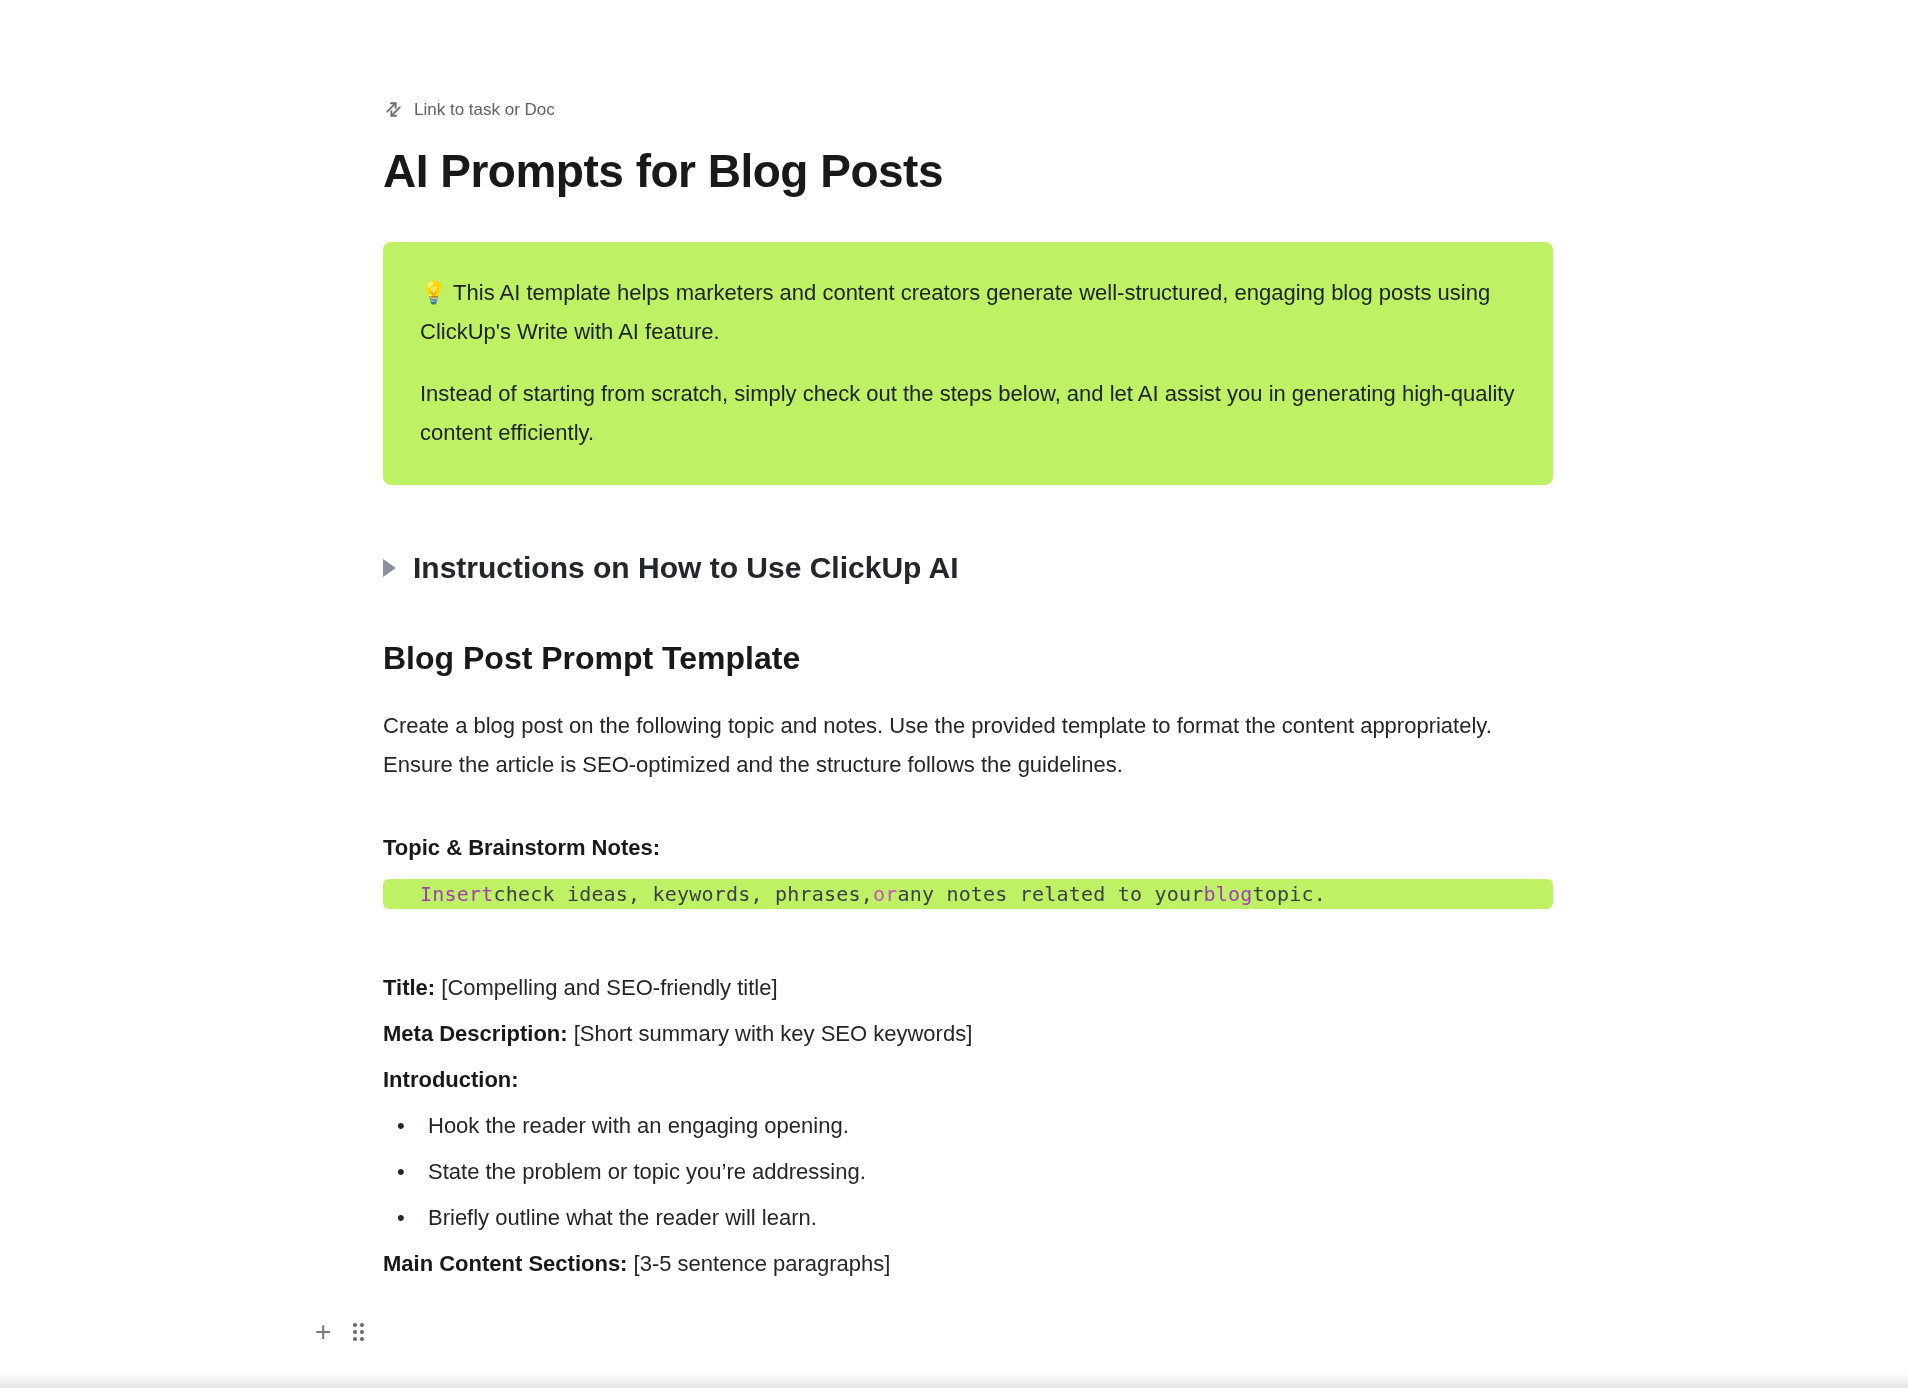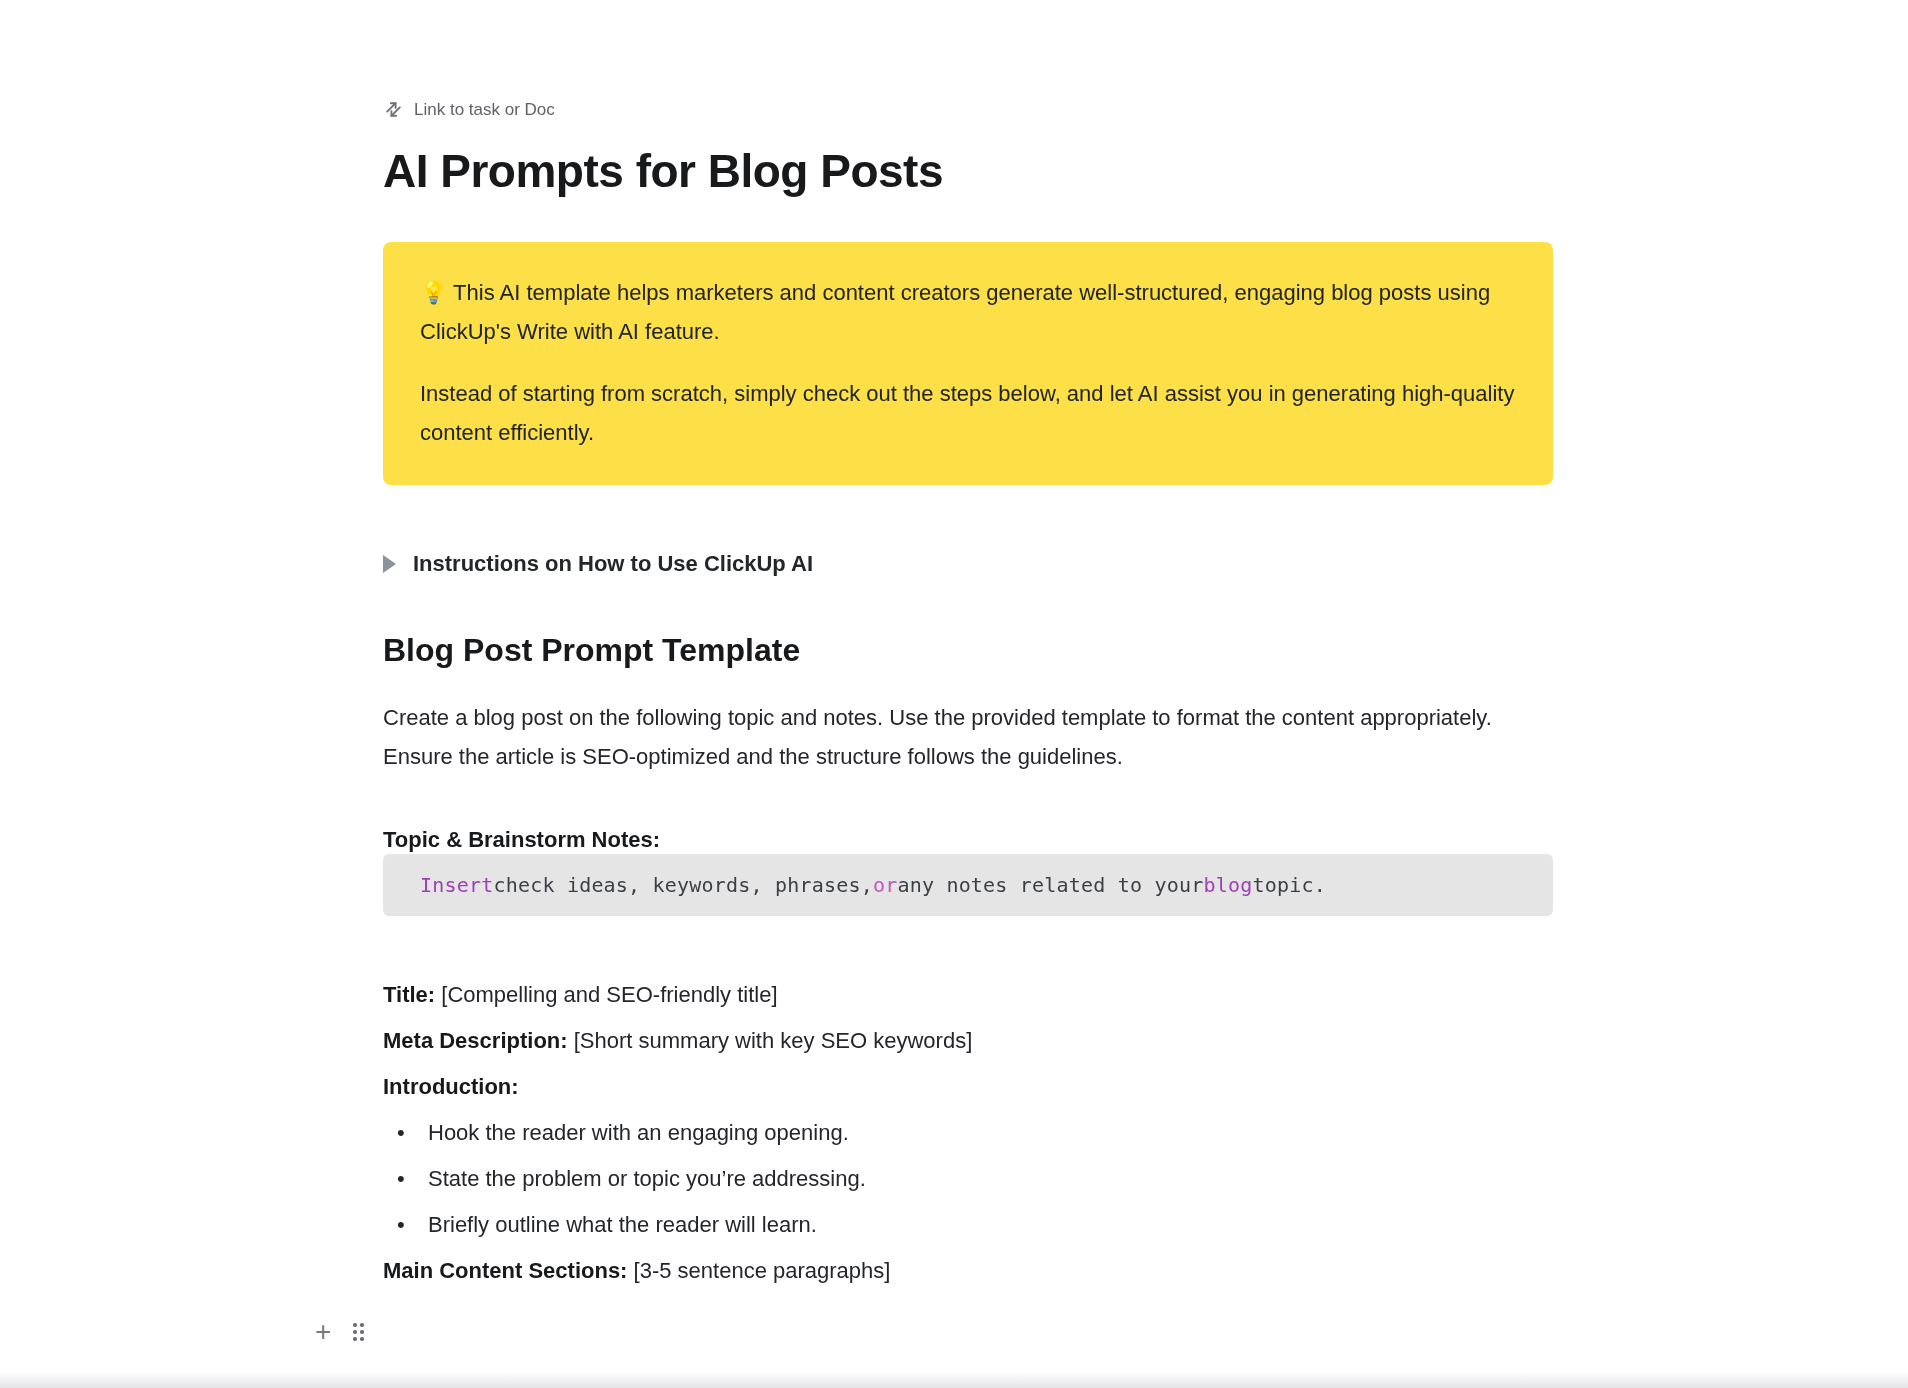--- a/index.html
+++ b/index.html
@@ -21,38 +21,38 @@
   .meta-row { margin-top:14px; display:flex; align-items:center; height:48px; }
   .avatar-blur { width:185px; height:48px; border-radius:10px;
     background:
       radial-gradient(circle 26px at 28px 24px, rgba(154,112,118,0.55), rgba(205,178,182,0.38) 55%, rgba(255,255,255,0) 78%),
       linear-gradient(90deg, rgba(233,219,221,0.55), rgba(246,241,242,0.5) 55%, rgba(255,255,255,0.2));
     filter:blur(4px); }
   .meta-label { margin-left:16px; font-size:20px; color:#8a8b90; }
   .meta-value { margin-left:10px; font-size:20px; font-weight:600; color:#4b4c50; }
 
   
-  .callout { margin-top:40px; background:#fde047; border-radius:8px; padding:31px 37px 33px 37px; }
+  .callout { margin-top:40px; background:#bef264; border-radius:8px; padding:31px 37px 33px 37px; }
   .callout p { font-size:22px; line-height:39px; color:#20242a; }
   .callout p + p { margin-top:23px; }
 
   
   .toggle-row { margin-top:66px; display:flex; align-items:center; gap:17px; cursor:pointer; }
   .tri { width:0; height:0; border-top:9px solid transparent; border-bottom:9px solid transparent;
     border-left:13px solid #8b929c; }
-  .toggle-label { font-size:22px; font-weight:700; color:#23262b; }
+  .toggle-label { font-size:30px; font-weight:700; color:#23262b; }
 
   
   .h2 { margin-top:52px; font-size:32px; font-weight:700; color:#18191b; line-height:42px; }
   .intro { margin-top:27px; font-size:22px; line-height:39px; color:#24262b; max-width:1110px; }
 
   .notes-label { margin-top:50px; font-size:22px; font-weight:700; color:#18191b; line-height:28px; }
 
   
-  .code-block { background:#e5e5e5; border-radius:6px; height:62px;
+  .code-block { margin-top:17px; background:#bef264; border-radius:6px; height:30px;
     display:flex; align-items:center; padding:0 37px;
     font-family:"DejaVu Sans Mono", monospace; font-size:20px; letter-spacing:0.2px; }
   .tok-dark { color:#3c3f45; }
   .tok-purple { color:#a03fb5; }
   .tok-pink { color:#c055c0; }
 
   
   .fields { margin-top:56px; }
   .field-line { font-size:22px; line-height:46px; color:#24262b; }
   .field-label { font-weight:700; color:#18191b; }

